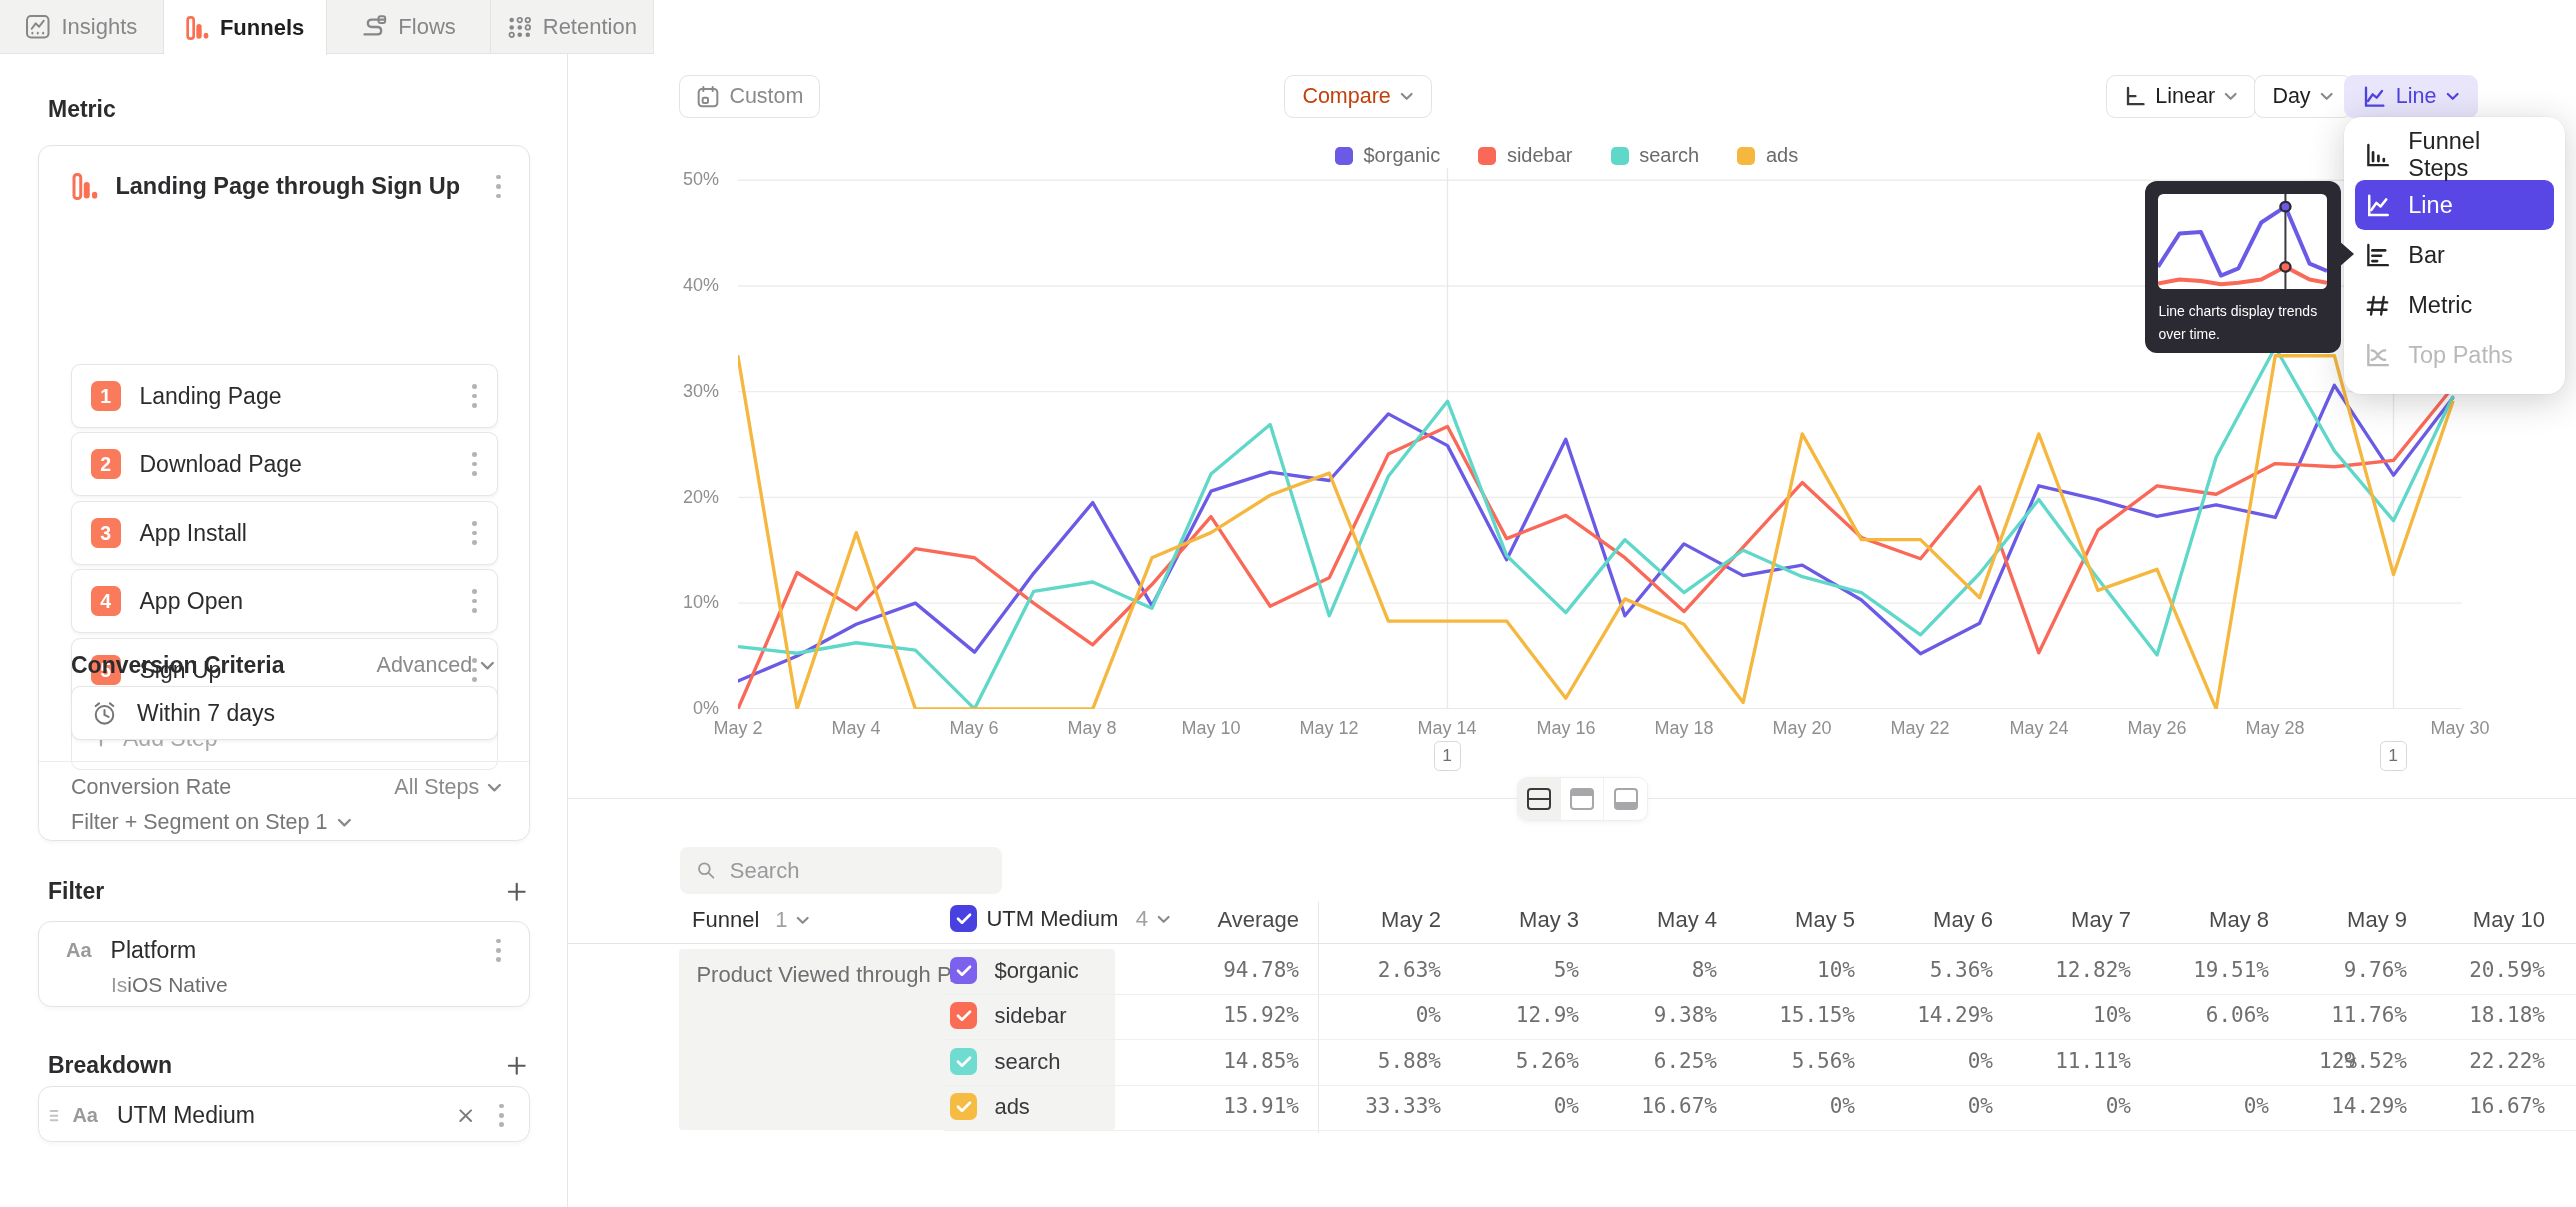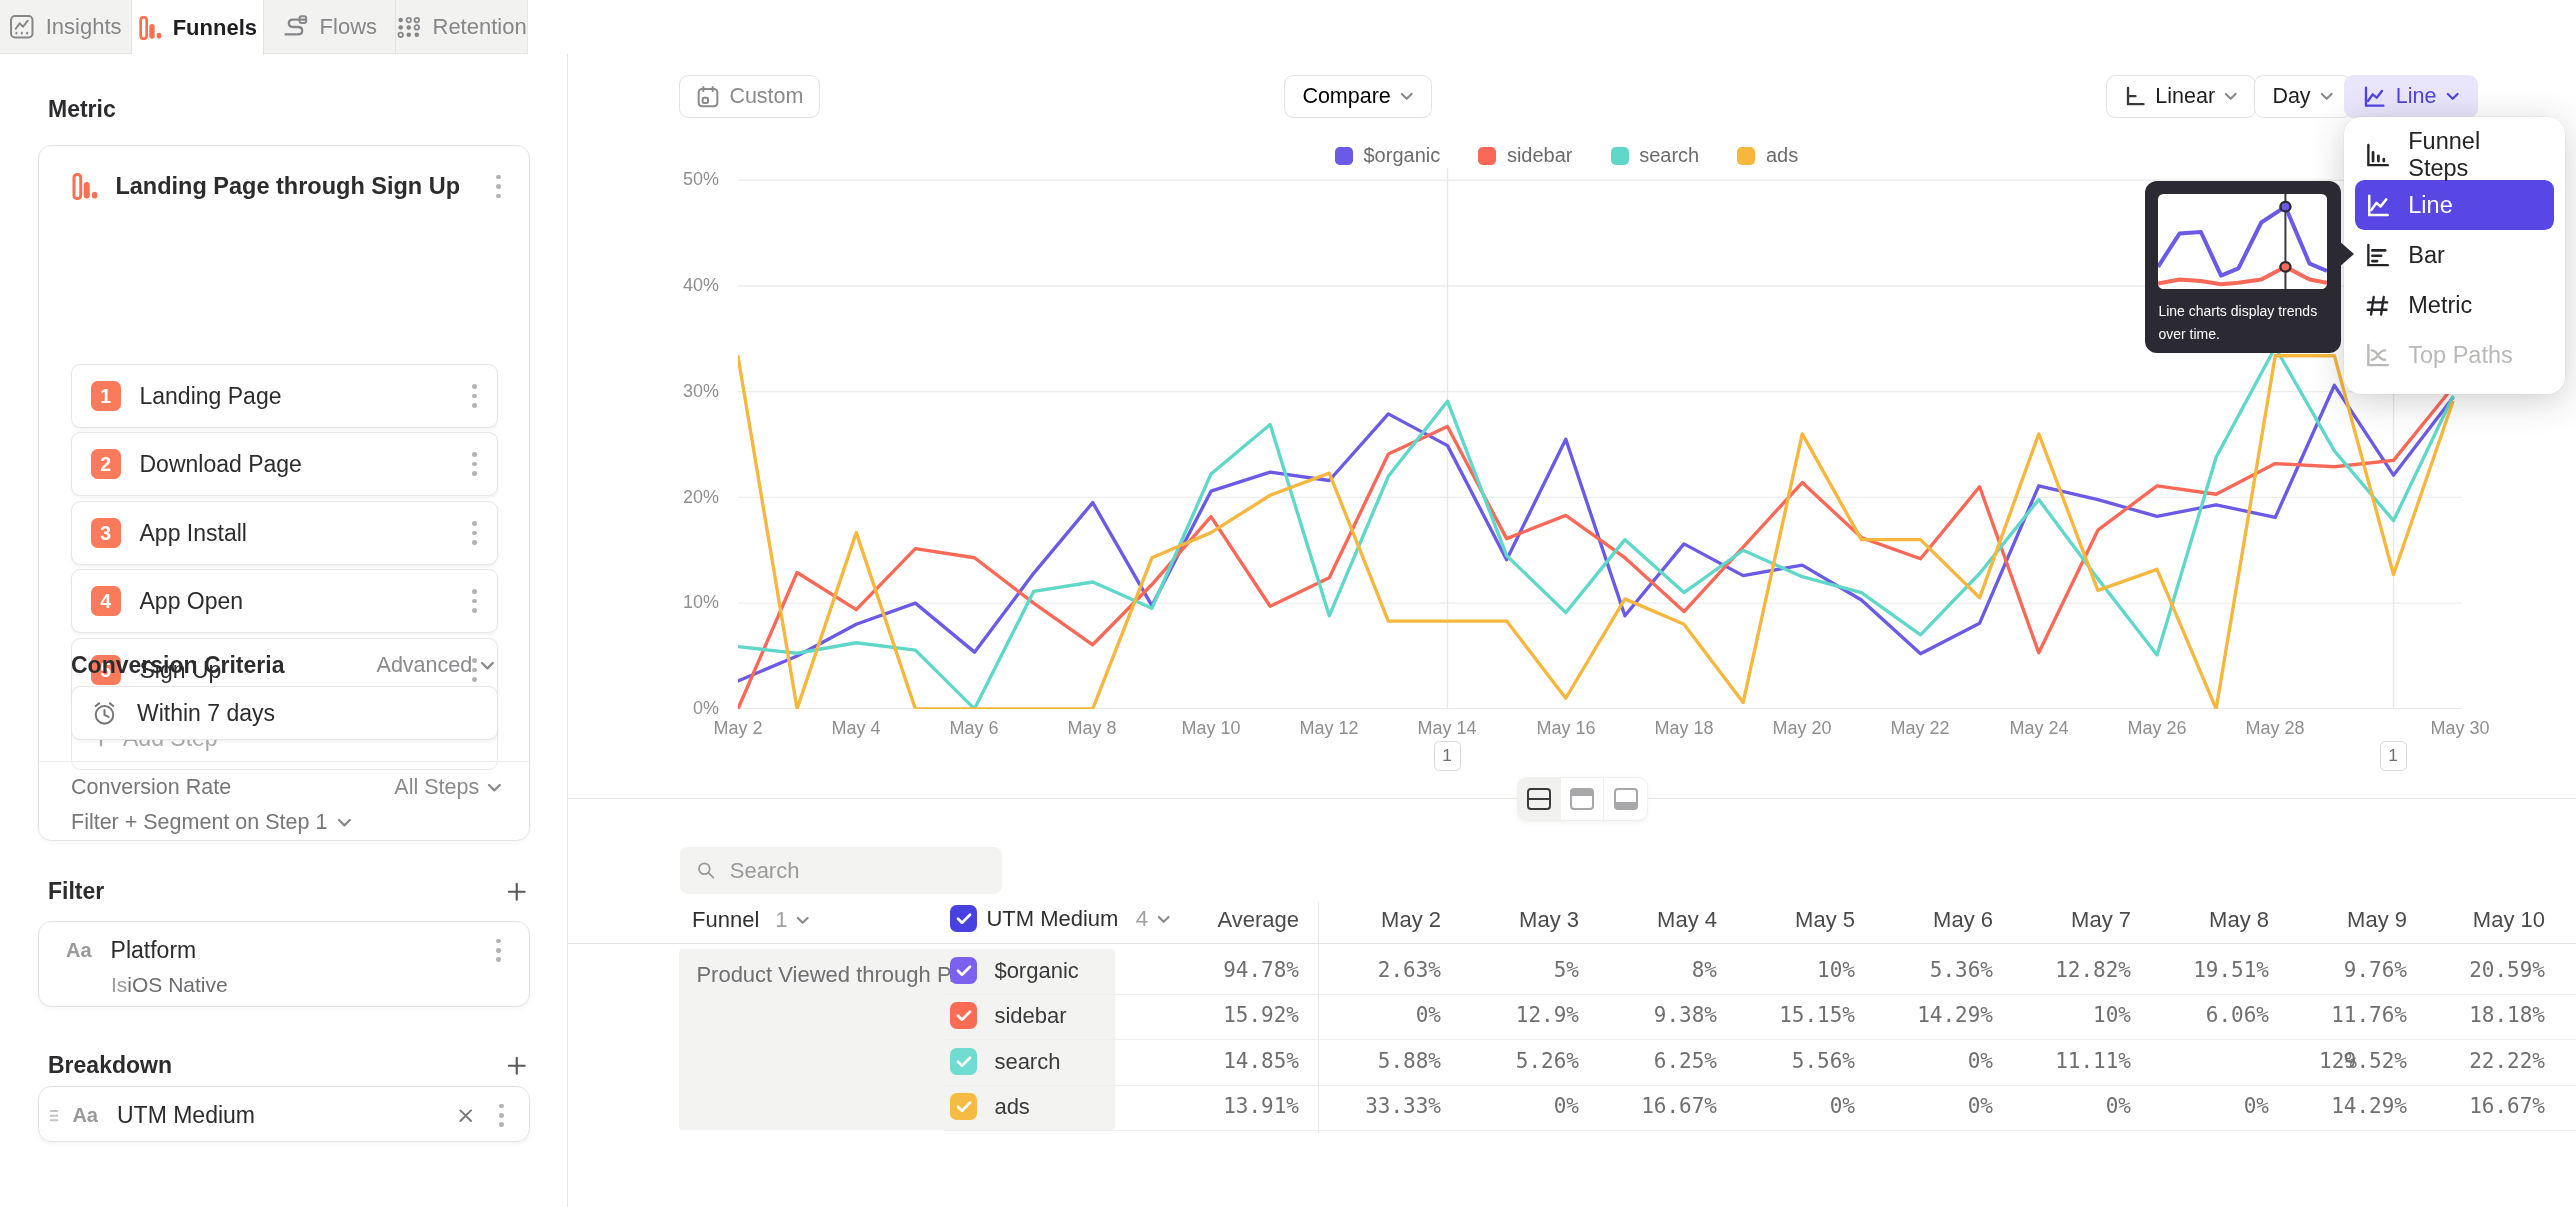--- a/index.html
+++ b/index.html
@@ -1,19 +1,19 @@
 <!DOCTYPE html>
 <html style="font-size:10.7px"><head>
 <meta charset="utf-8">
 <style>
   * { margin:0; padding:0; box-sizing:border-box; }
   html,body { width:2576px; height:1208px; background:#fff; font-family:"Liberation Sans",sans-serif; color:#2c2c2e; overflow:hidden; }
 
   
-  #tabbar { position:absolute; left:0; top:0; width:528px; height:54px; background:#ef4444; border-bottom:1.3px solid #e3e3e2; border-right:1.3px solid #e6e6e5; display:flex; z-index:5; }
+  #tabbar { position:absolute; left:0; top:0; width:654px; height:54px; background:#ef4444; border-bottom:1.3px solid #e3e3e2; border-right:1.3px solid #e6e6e5; display:flex; z-index:5; }
   .tab { flex:1; display:flex; align-items:center; justify-content:center; gap:10.7px; font-size:22px; color:#87878a; border-right:1.3px solid #e3e3e2; cursor:pointer; background:#f2f2f1; }
   .tab:last-child { border-right:none; }
   .tab.active { background:#fff; color:#1f1f21; height:55px; border-bottom:none; }
   .tab svg { flex:none; }
 
   
   #sidebar { position:absolute; left:0; top:54px; width:568px; height:1154px; background:#fff; border-right:1.3px solid #e6e6e5; }
   .side-h { position:absolute; left:48px; font-size:23px; font-weight:bold; color:#2c2c2e; }
   .card { position:absolute; left:38px; width:492px; background:#fff; border:1.3px solid #e4e4e3; border-radius:13.4px; box-shadow:0 1.3px 4px rgba(0,0,0,.04); }
   .stepcard { position:absolute; left:32px; width:427px; height:64px; border:1.3px solid #e6e6e5; border-radius:9.4px; display:flex; align-items:center; padding:0 19px; gap:19px; background:#fff; box-shadow:0 1.3px 3.4px rgba(0,0,0,.05); }
@@ -315,21 +315,21 @@
       <svg width="24" height="24" viewBox="0 0 36 36">
         <rect x="4" y="6" width="28" height="26" rx="5" fill="none" stroke="#8a8a8d" stroke-width="3"></rect>
         <path d="M11 3 V9 M25 3 V9" stroke="#8a8a8d" stroke-width="3" stroke-linecap="round"></path>
         <rect x="10" y="19" width="8" height="8" rx="2" fill="none" stroke="#8a8a8d" stroke-width="3"></rect>
       </svg>
       <span>Custom</span>
     </div>
   </div>
 
   <div class="btn" style="left:716px;">
-    <span style="color:#000000;text-align:right;">Compare</span>
+    <span style="color:#c2410c;text-align:right;">Compare</span>
     <svg width="13.4" height="8.7" viewBox="0 0 22 14">
         <path class="chev" d="M3 3 L11 11 L19 3"></path>
       </svg>
   </div>
 
   <div class="btn" style="left:1538px;">
     <svg width="21.5" height="21.5" viewBox="0 0 32 32">
       <path d="M6 3 V27 H29" fill="none" stroke="#3a3a3c" stroke-width="3.5" stroke-linecap="round"></path>
       <path d="M6 15 H17" stroke="#3a3a3c" stroke-width="3.5" stroke-linecap="round"></path>
     </svg>

